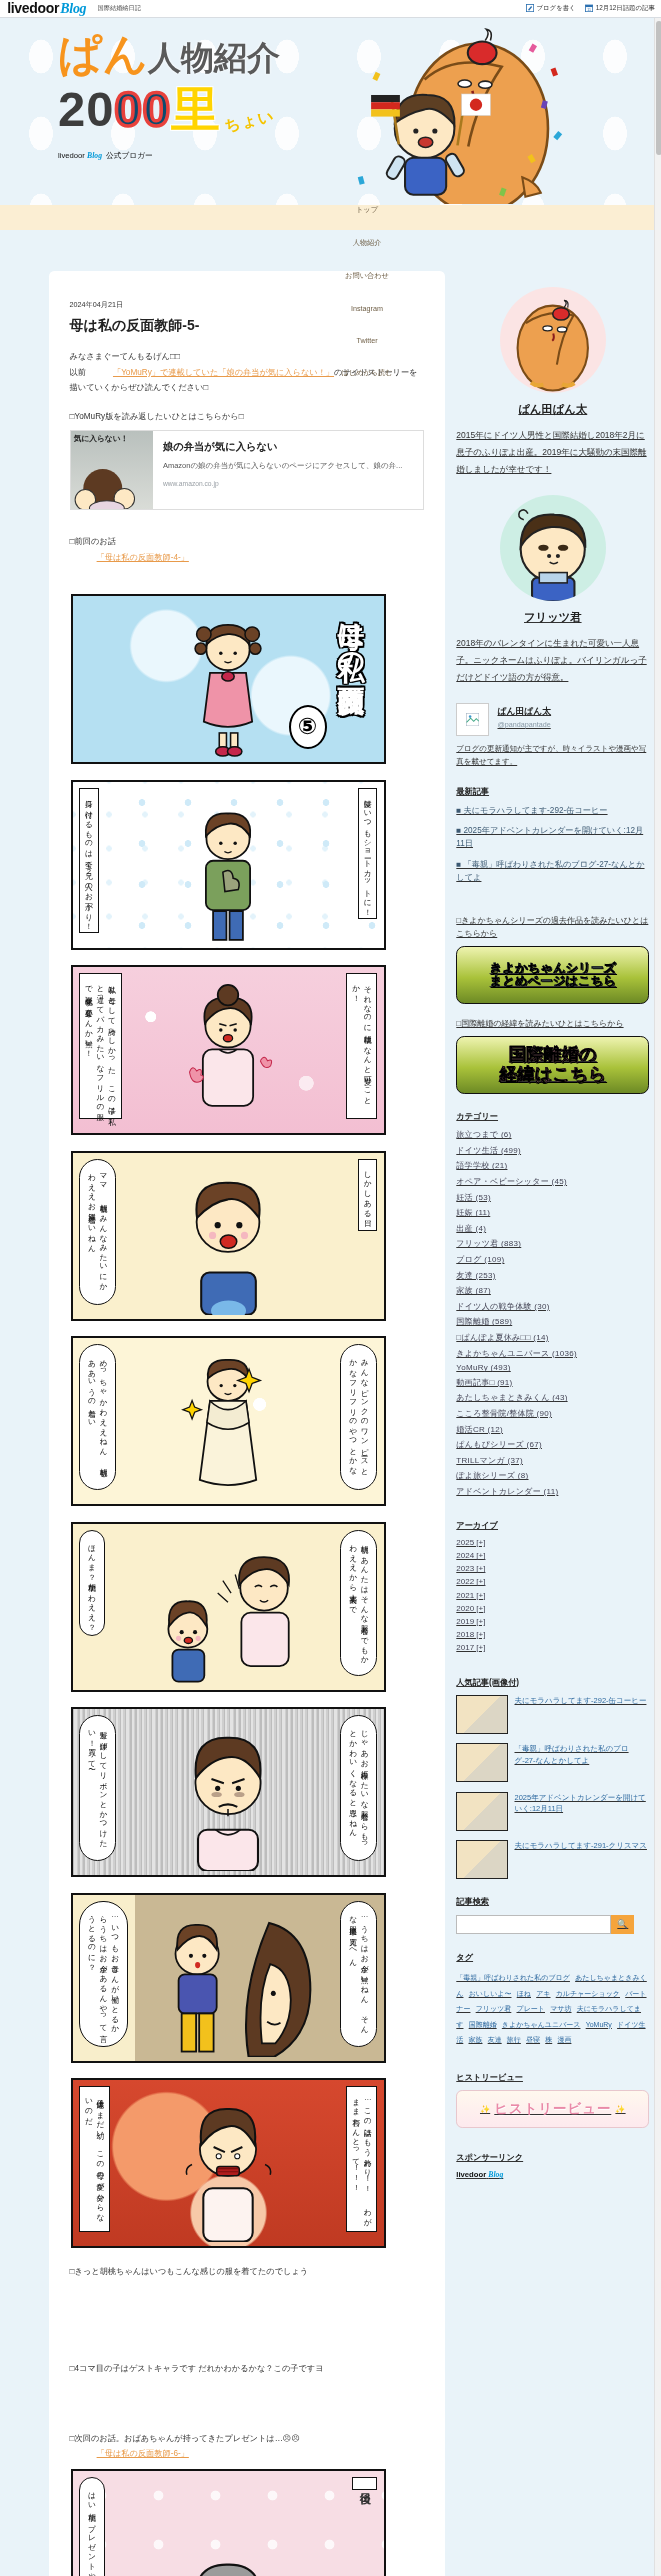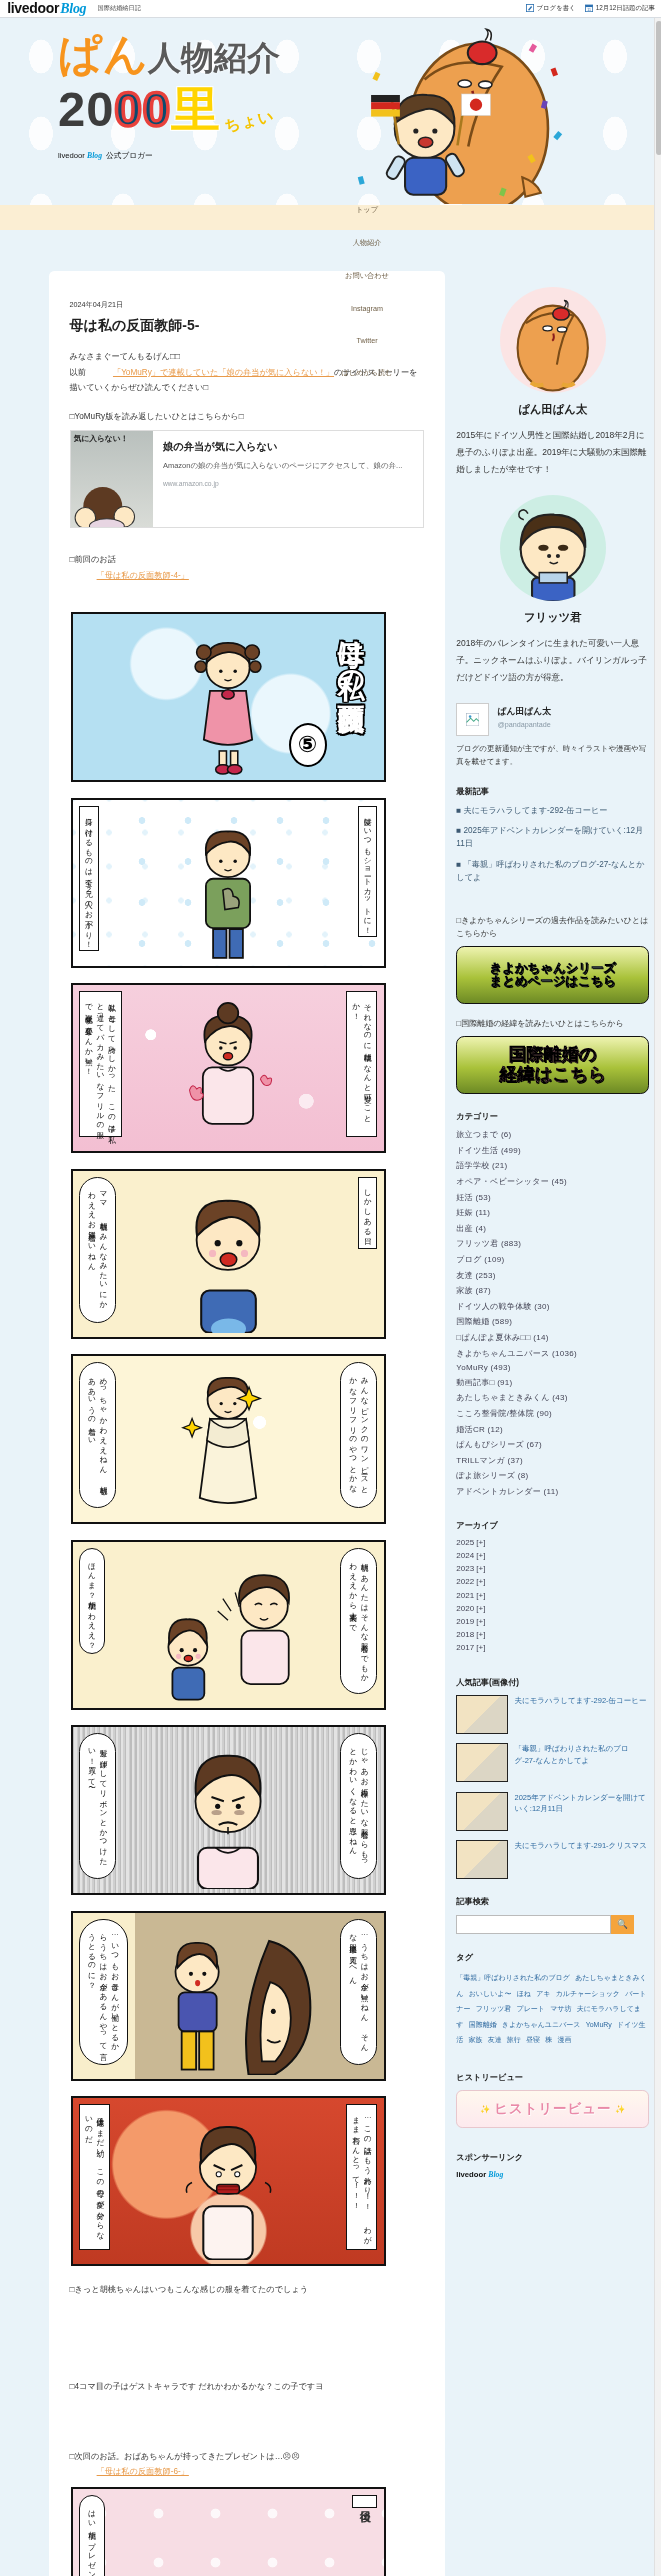--- a/index.html
+++ b/index.html
@@ -33,29 +33,29 @@
   .lg3 .blog { color:#0099d9; font-style:italic; font-family:"Liberation Serif","DejaVu Serif",serif; font-weight:bold; }
   .hero { position:absolute; right:93px; top:5.2px; }
 
   
   .nav { height:25px; background:#fbeed3; display:flex; align-items:center; gap:23px; padding-left:72px; position:relative; z-index:4;flex-direction:column; }
   .nav a { font-size:7.2px; color:#6f5f46; text-decoration:none; }
 
   
   .wrap { display:flex; align-items:flex-start; padding:41px 0 0 49px; gap:11.3px; }
   .main { width:396px; background:#fff; border-radius:5.2px; padding:29px 20.6px 15.5px 20.6px; }
-  .side { width:193px; padding-top:9.3px; }
+  .side { width:193px; padding-top:9.3px;text-decoration:underline; }
 
   
   .a-date { font-size:7.2px; color:#333; }
   .a-title { font-size:14px; font-weight:bold; color:#222; margin:7.2px 0 14.4px; }
   .p { font-size:8.2px; line-height:1.9; color:#333; }
   .olink { color:#e89a4a; text-decoration:underline;padding-left:27px; }
   .blk { margin-top:13.4px; }
-  .amz { border:0.5px solid #ddd; display:flex; margin-top:5.2px; height:98px; overflow:hidden; background:#fff; }
+  .amz { border:0.5px solid #ddd; display:flex; margin-top:5.2px; height:80px; overflow:hidden; background:#fff; }
   .amz-th { width:82px; background:#cfd4cf; position:relative; flex:none; }
   .amz-th .cover { position:absolute; inset:0; background:linear-gradient(#b9c0bd,#d9dcd7); }
   .amz-th .ct { position:absolute; top:3.1px; left:3.1px; font-weight:bold; font-size:7.7px; color:#222; }
   .amz-body { padding:9.3px 10.3px; }
   .amz-t { font-size:10.3px; font-weight:bold; color:#222; }
   .amz-d { font-size:7.5px; color:#555; margin-top:7.2px; }
   .amz-u { font-size:6.7px; color:#9aa0a6; margin-top:8.2px; }
 
   
   .panel { width:315px; border:2.1px solid #111; position:relative; margin:0 0 15.5px 1px; overflow:hidden; }

